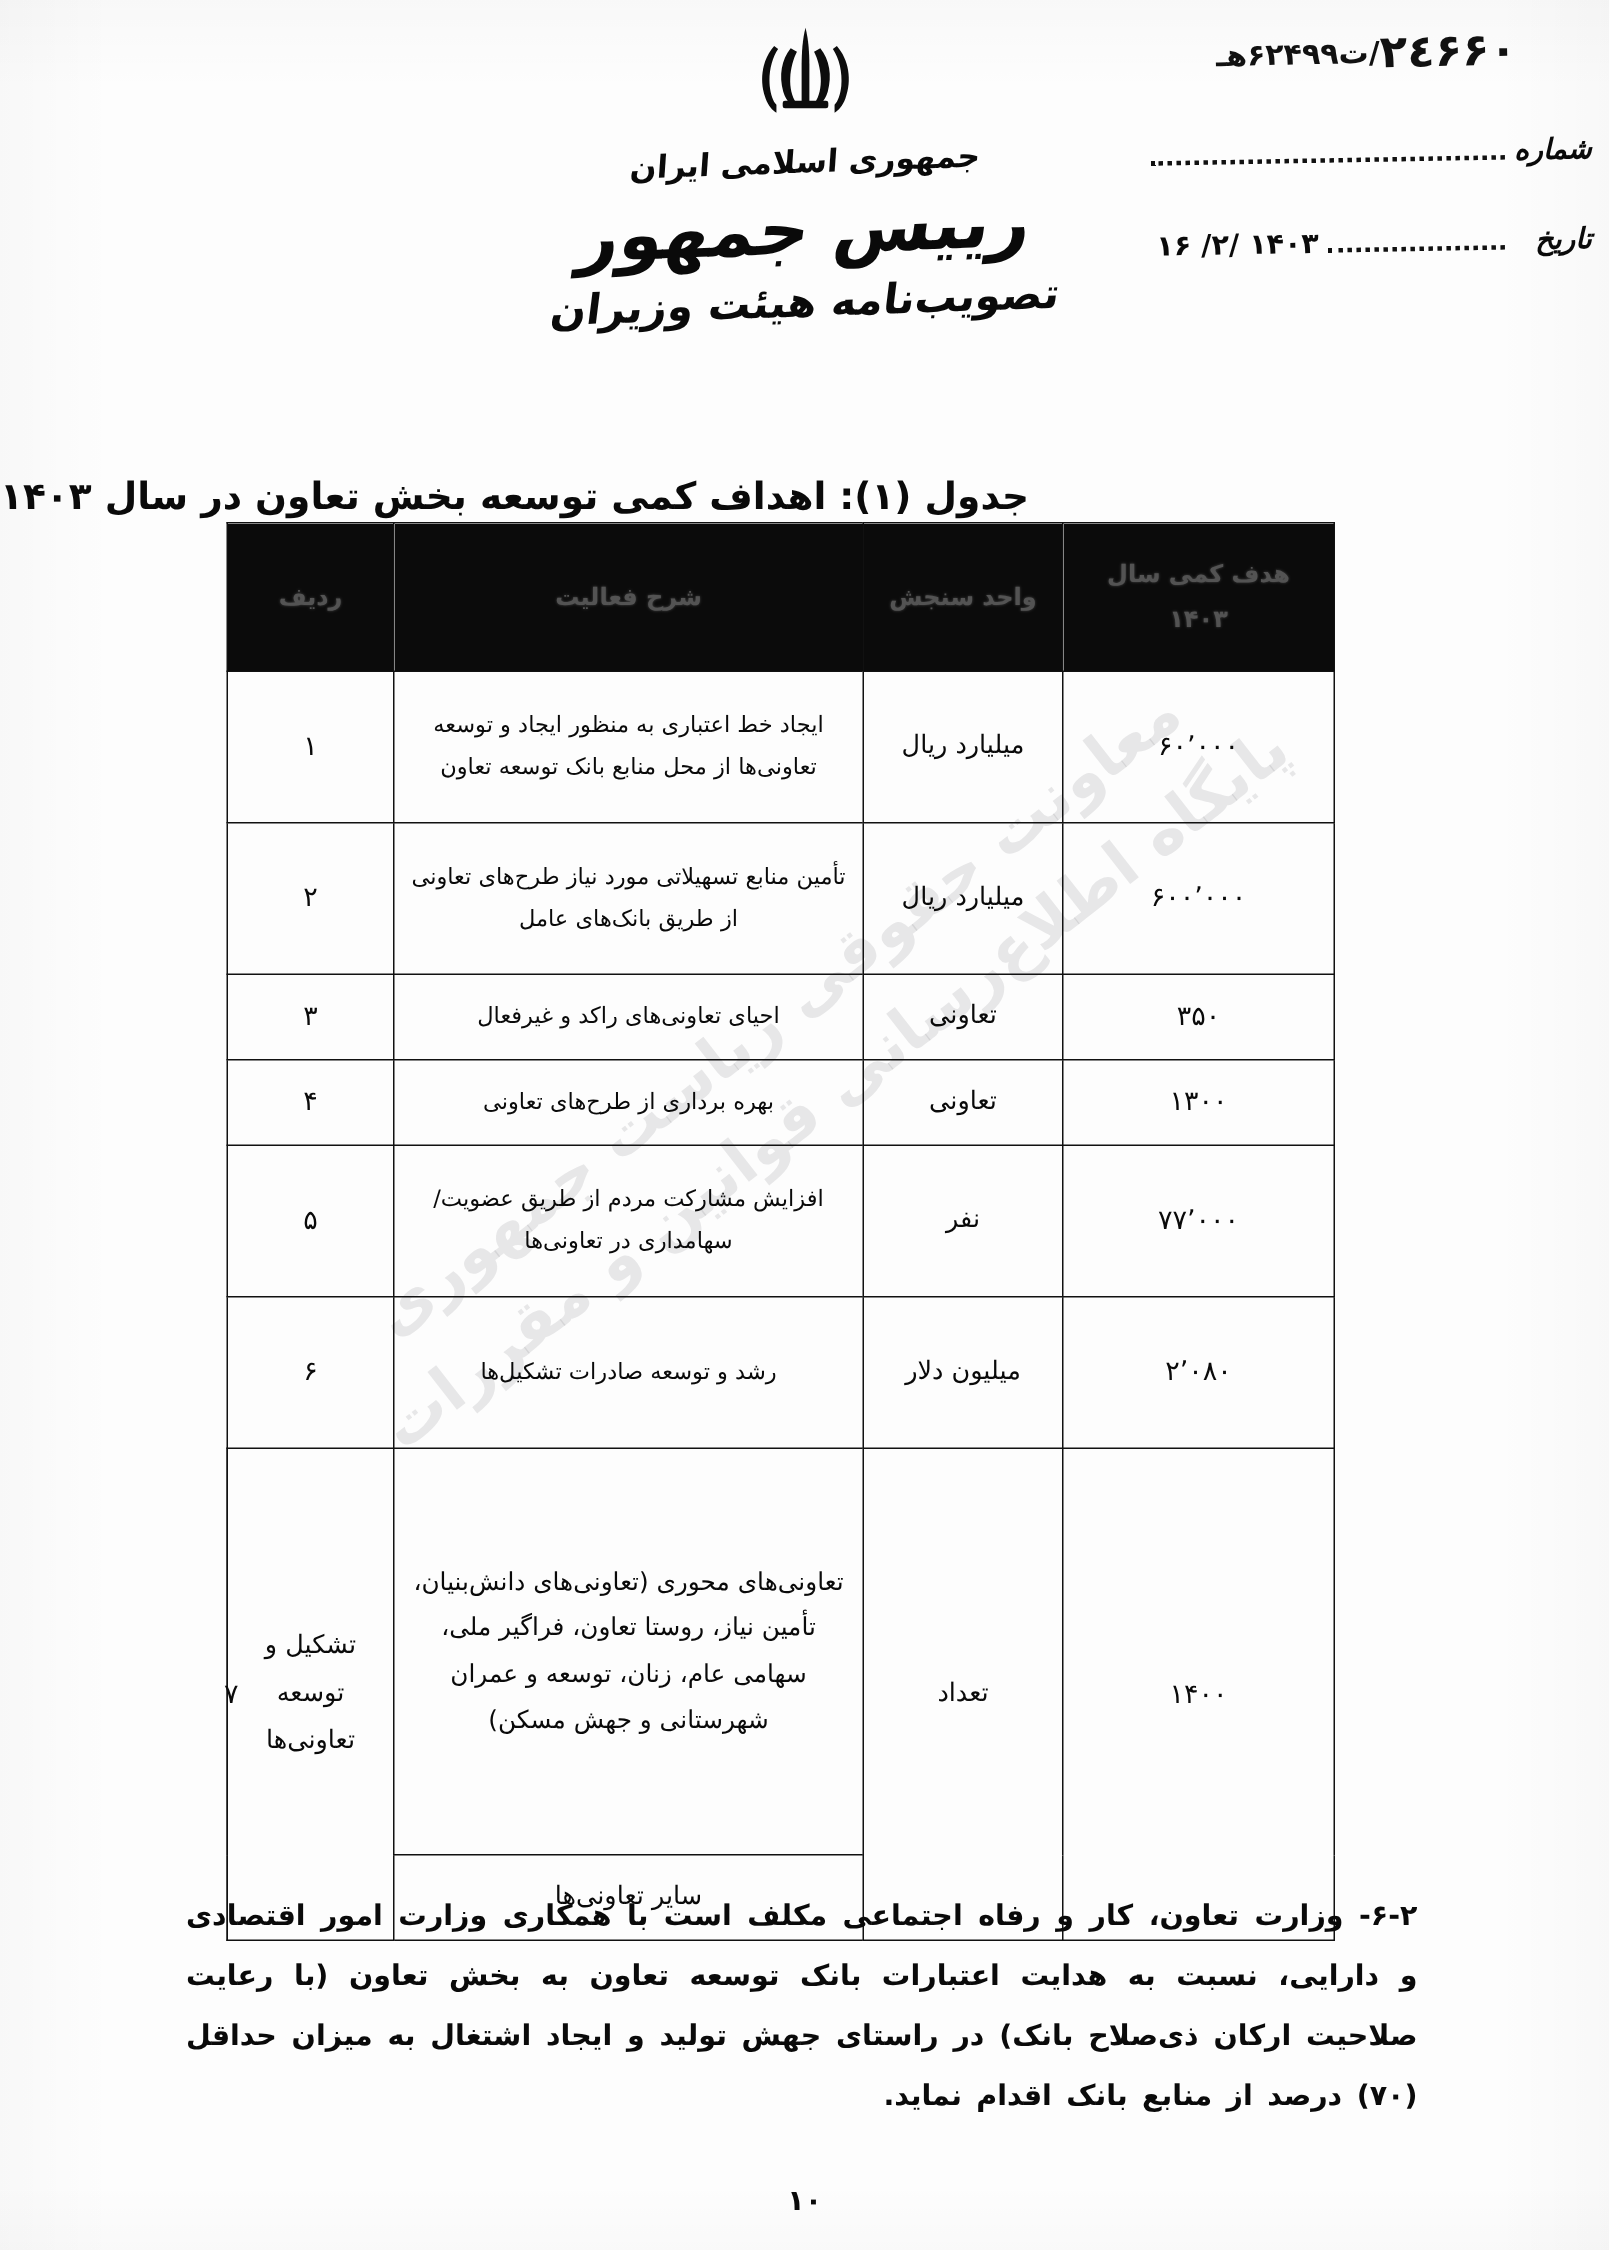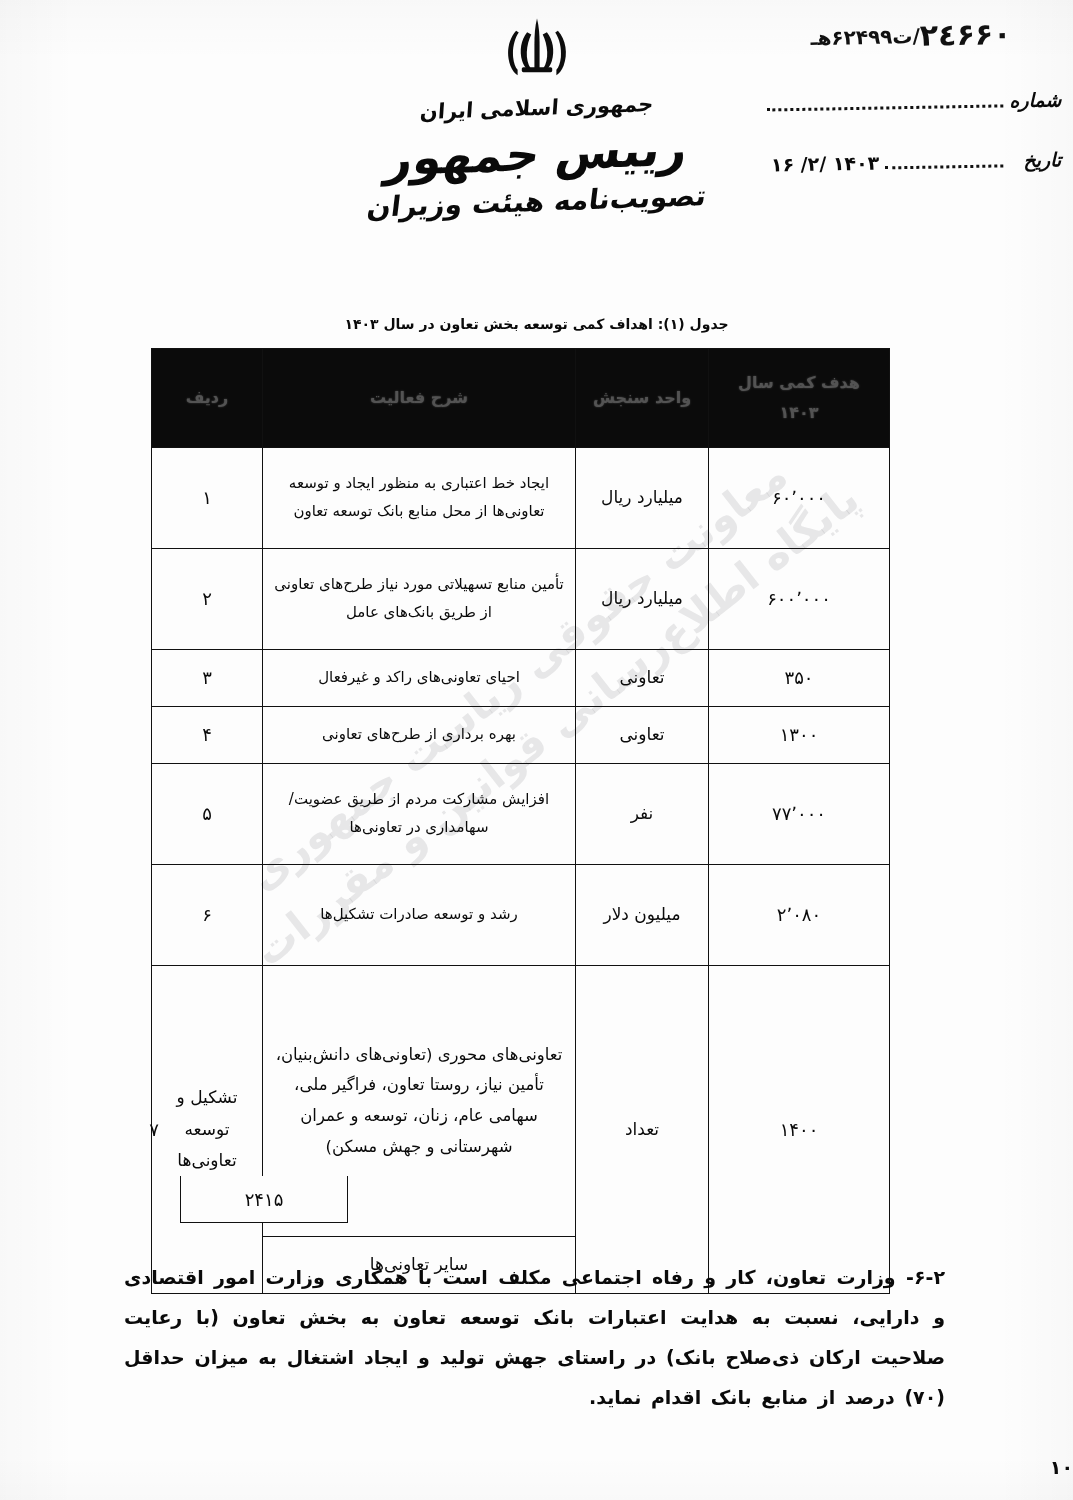--- a/index.html
+++ b/index.html
@@ -147,22 +147,22 @@
     pointer-events: none;
     letter-spacing: 2px;
   }
 
   
   .table-caption {
     position: absolute;
     top: 316px;
     left: 0;
     right: 0;
-    text-align: center;
-    font-size: 14px;
+    text-align: left;
+    font-size: 25px;
     font-weight: 700;
     letter-spacing: -0.2px;
   }
 
   .data-table {
     position: absolute;
     top: 348px;
     right: 183px;
     width: 708px;
     border-collapse: collapse;
@@ -238,20 +238,21 @@
     font-weight: 600;
     letter-spacing: -0.3px;
     word-spacing: 3px;
   }
 
   .page-number {
     position: absolute;
     bottom: 22px;
     left: 0;
     right: 0;
+    text-align: center;
     font-size: 19px;
     font-weight: 600;
   }
 </style>
 </head>
 <body>
 
 <div class="page">
 
   <div class="paper-tone"></div>
@@ -371,22 +372,18 @@
         <td class="cell-num" rowspan="2">۷</td>
       </tr>
 
       <tr>
         <td class="cell-short">سایر تعاونی‌ها</td>
       </tr>
 
     </tbody>
   </table>
 
-  <div style="position:absolute; top:1176px; right:725px; width:166px; height:46px;
-              border:1.6px solid #111; border-top:none; background:#fdfdfd;
-              display:flex; align-items:center; justify-content:center;
-              font-size:18px; letter-spacing:1px;">۲۴۱۵</div>
 
   <div class="body-text">۶-۲- وزارت تعاون، کار و رفاه اجتماعی مکلف است با همکاری وزارت امور اقتصادی و دارایی، نسبت به هدایت اعتبارات بانک توسعه تعاون به بخش تعاون (با رعایت صلاحیت ارکان ذی‌صلاح بانک) در راستای جهش تولید و ایجاد اشتغال به میزان حداقل (۷۰) درصد از منابع بانک اقدام نماید.</div>
 
   <div class="page-number">۱۰</div>
 
 </div>
 
 </body></html>

